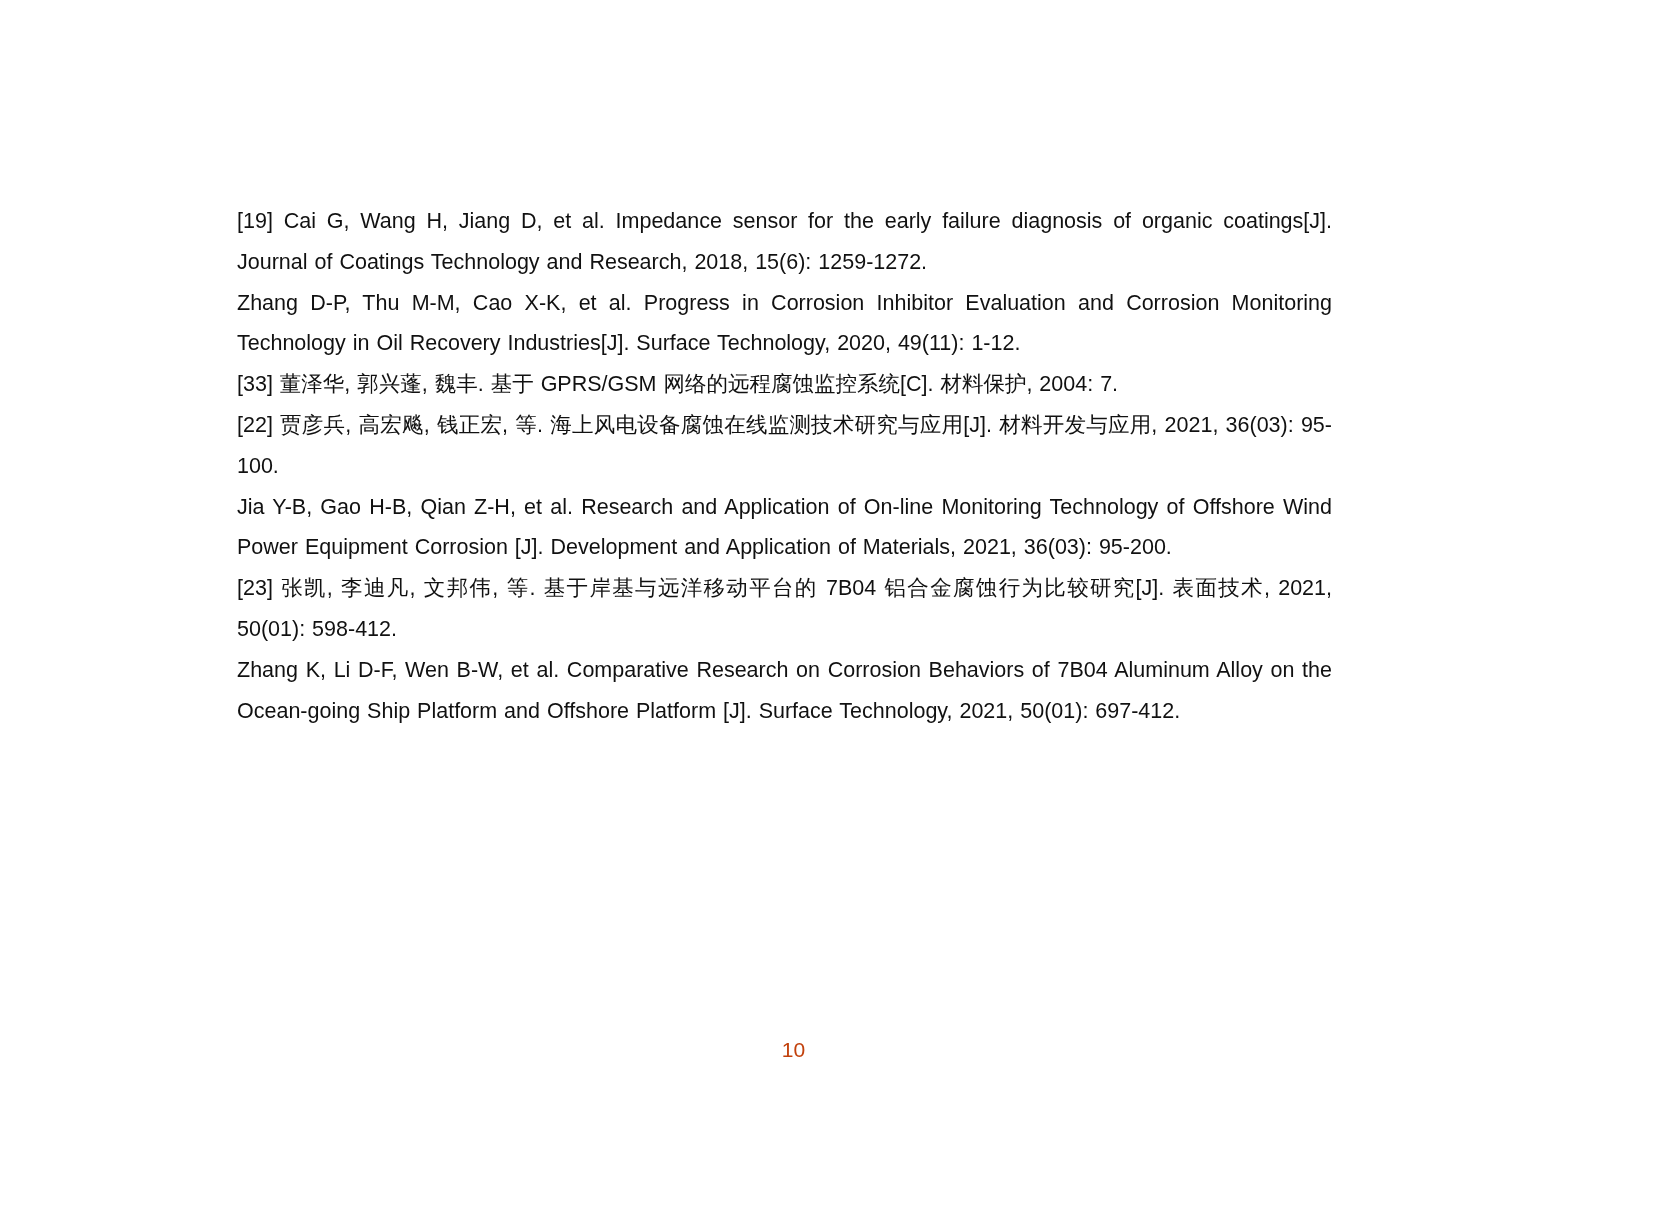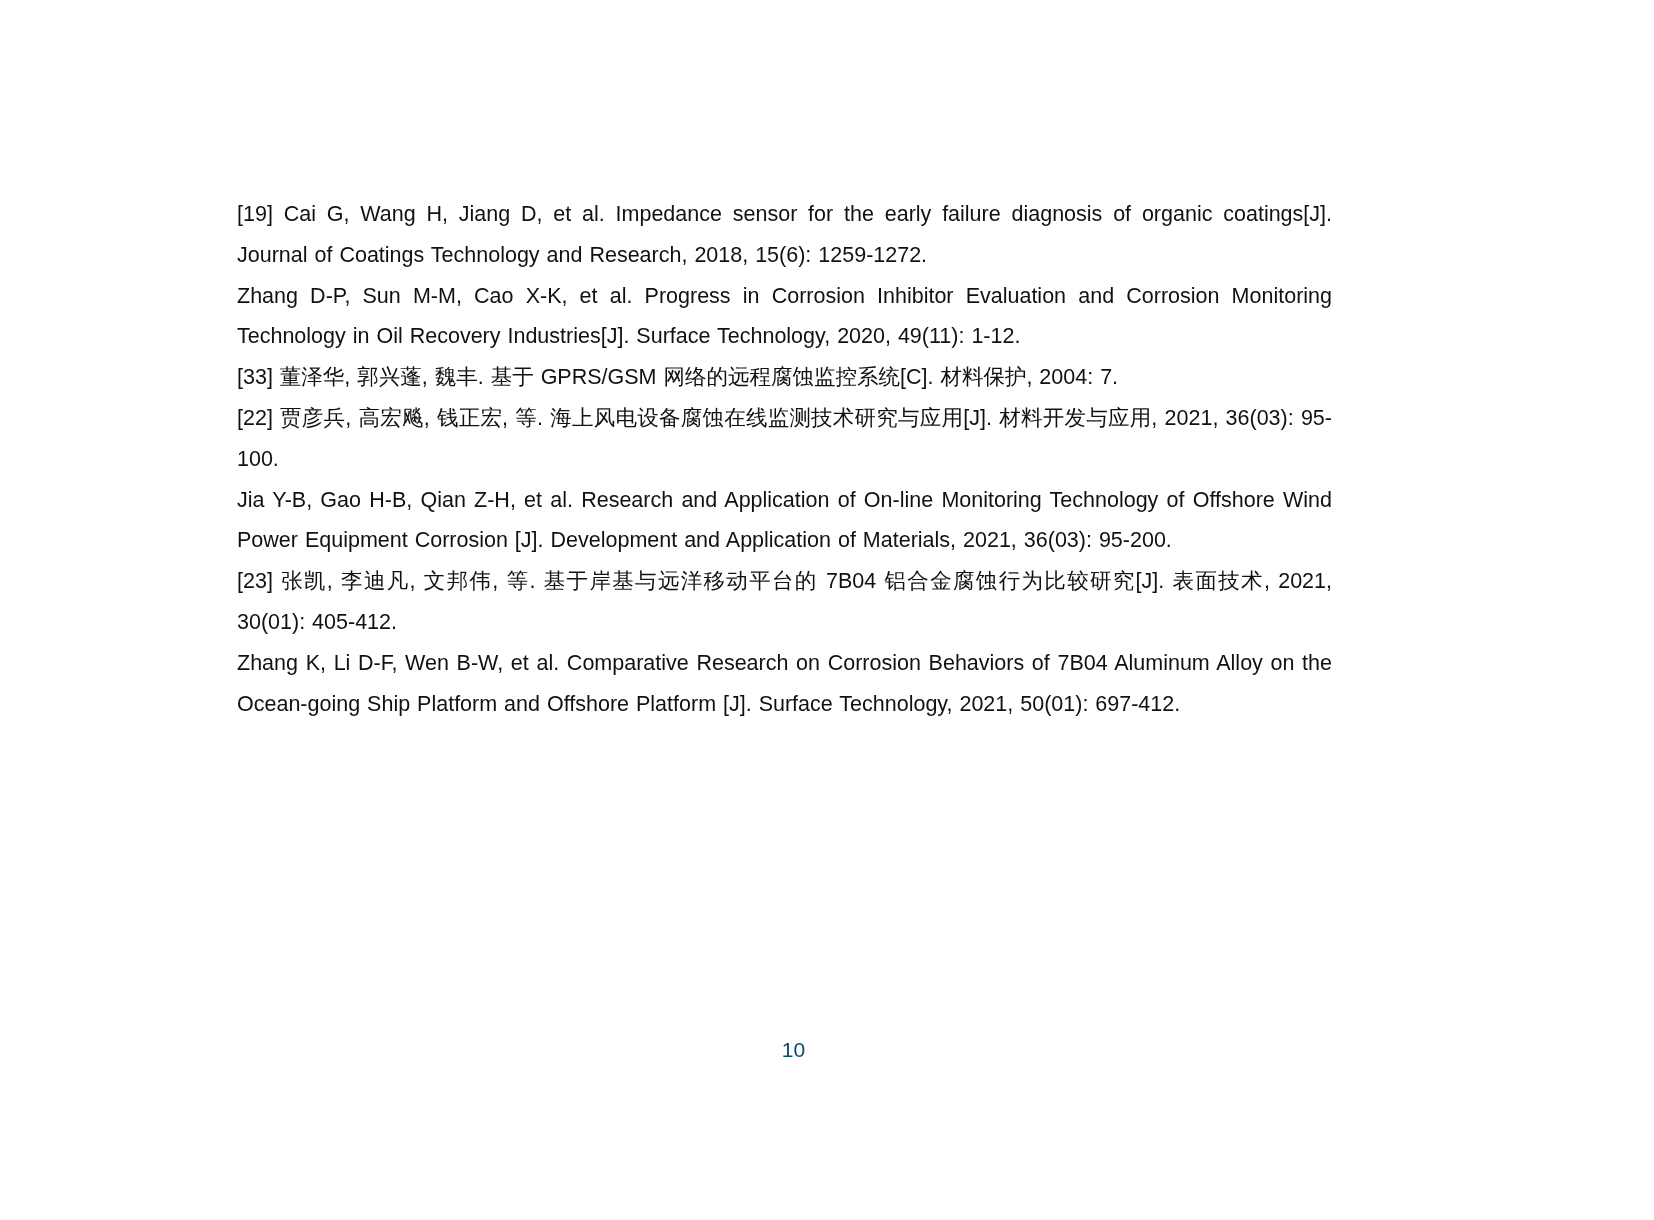--- a/index.html
+++ b/index.html
@@ -12,53 +12,53 @@
     width: 1654px;
     height: 1220px;
     background: #ffffff;
     overflow: hidden;
     font-family: "Liberation Sans", "DejaVu Sans", sans-serif;
     color: #111111;
   }
   .content {
     position: absolute;
     left: 237px;
-    top: 194px;
+    top: 201px;
     width: 1095px;
   }
   .content p.ref {
     margin: 0;
     font-size: 21.5px;
     line-height: 40.8px;
     text-align: justify;
     text-align-last: left;
     word-spacing: 1px;
   }
   .page-footer {
     position: absolute;
     left: 237px;
     top: 1038px;
     width: 1095px;
     text-align: center;
   }
   .page-footer .page-number {
     font-size: 21px;
-    color: #0c4a6e;
+    color: #c2410c;
     margin-left: 18px;
   }
 </style>
 </head>
 <body>
 
 <div class="page">
   <div class="content">
     <p class="ref">[19] Cai G, Wang H, Jiang D, et al. Impedance sensor for the early failure diagnosis of organic coatings[J]. Journal of Coatings Technology and Research, 2018, 15(6): 1259-1272.</p>
-    <p class="ref">Zhang D-P, Sun M-M, Cao X-K, et al. Progress in Corrosion Inhibitor Evaluation and Corrosion Monitoring Technology in Oil Recovery Industries[J]. Surface Technology, 2020, 49(11): 1-12.</p>
+    <p class="ref">Zhang D-P, Thu M-M, Cao X-K, et al. Progress in Corrosion Inhibitor Evaluation and Corrosion Monitoring Technology in Oil Recovery Industries[J]. Surface Technology, 2020, 49(11): 1-12.</p>
     <p class="ref">[33] 董泽华, 郭兴蓬, 魏丰. 基于 GPRS/GSM 网络的远程腐蚀监控系统[C]. 材料保护, 2004: 7.</p>
     <p class="ref">[22] 贾彦兵, 高宏飚, 钱正宏, 等. 海上风电设备腐蚀在线监测技术研究与应用[J]. 材料开发与应用, 2021, 36(03): 95-100.</p>
     <p class="ref">Jia Y-B, Gao H-B, Qian Z-H, et al. Research and Application of On-line Monitoring Technology of Offshore Wind Power Equipment Corrosion [J]. Development and Application of Materials, 2021, 36(03): 95-200.</p>
-    <p class="ref">[23] 张凯, 李迪凡, 文邦伟, 等. 基于岸基与远洋移动平台的 7B04 铝合金腐蚀行为比较研究[J]. 表面技术, 2021, 30(01): 405-412.</p>
+    <p class="ref">[23] 张凯, 李迪凡, 文邦伟, 等. 基于岸基与远洋移动平台的 7B04 铝合金腐蚀行为比较研究[J]. 表面技术, 2021, 50(01): 598-412.</p>
     <p class="ref">Zhang K, Li D-F, Wen B-W, et al. Comparative Research on Corrosion Behaviors of 7B04 Aluminum Alloy on the Ocean-going Ship Platform and Offshore Platform [J]. Surface Technology, 2021, 50(01): 697-412.</p>
   </div>
   <div class="page-footer">
     <span class="page-number">10</span>
   </div>
 </div>
 
 </body></html>

